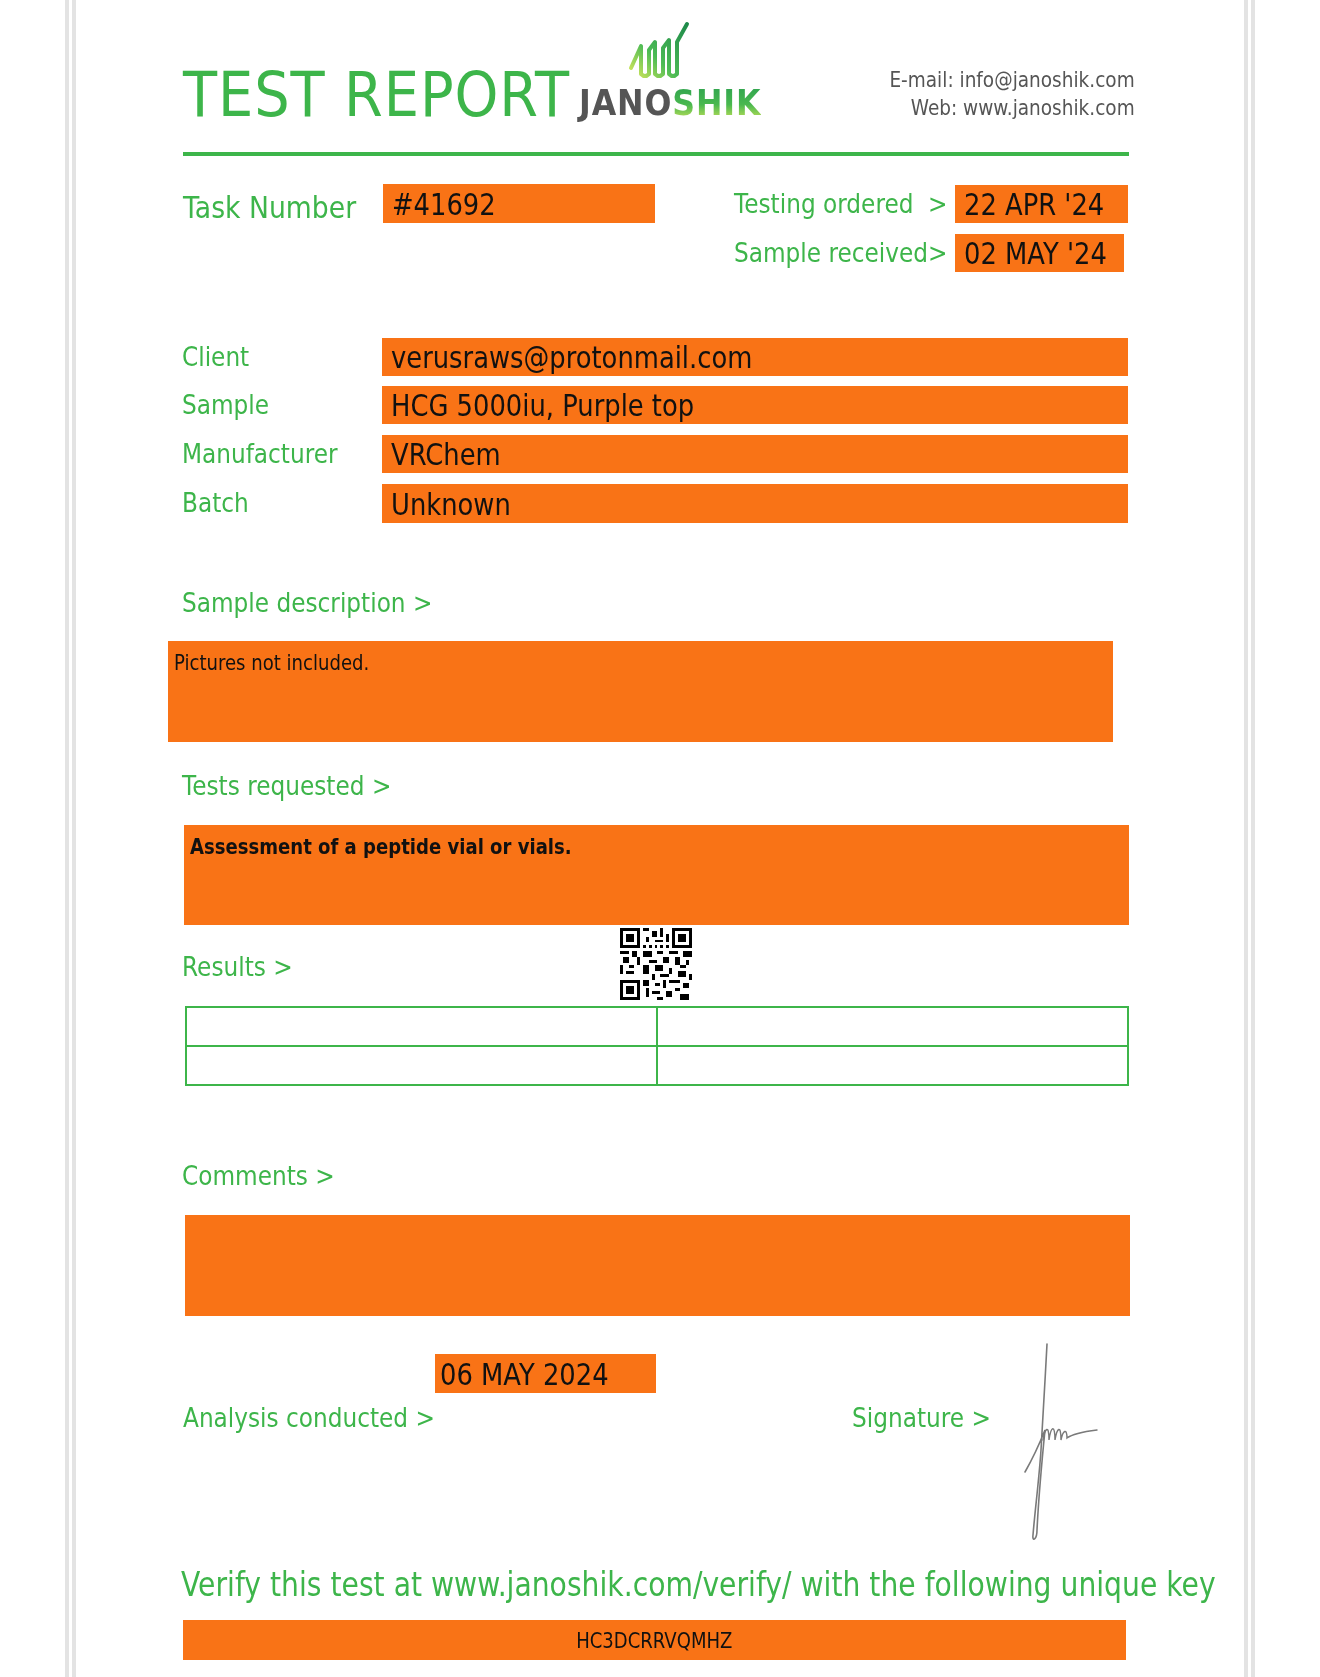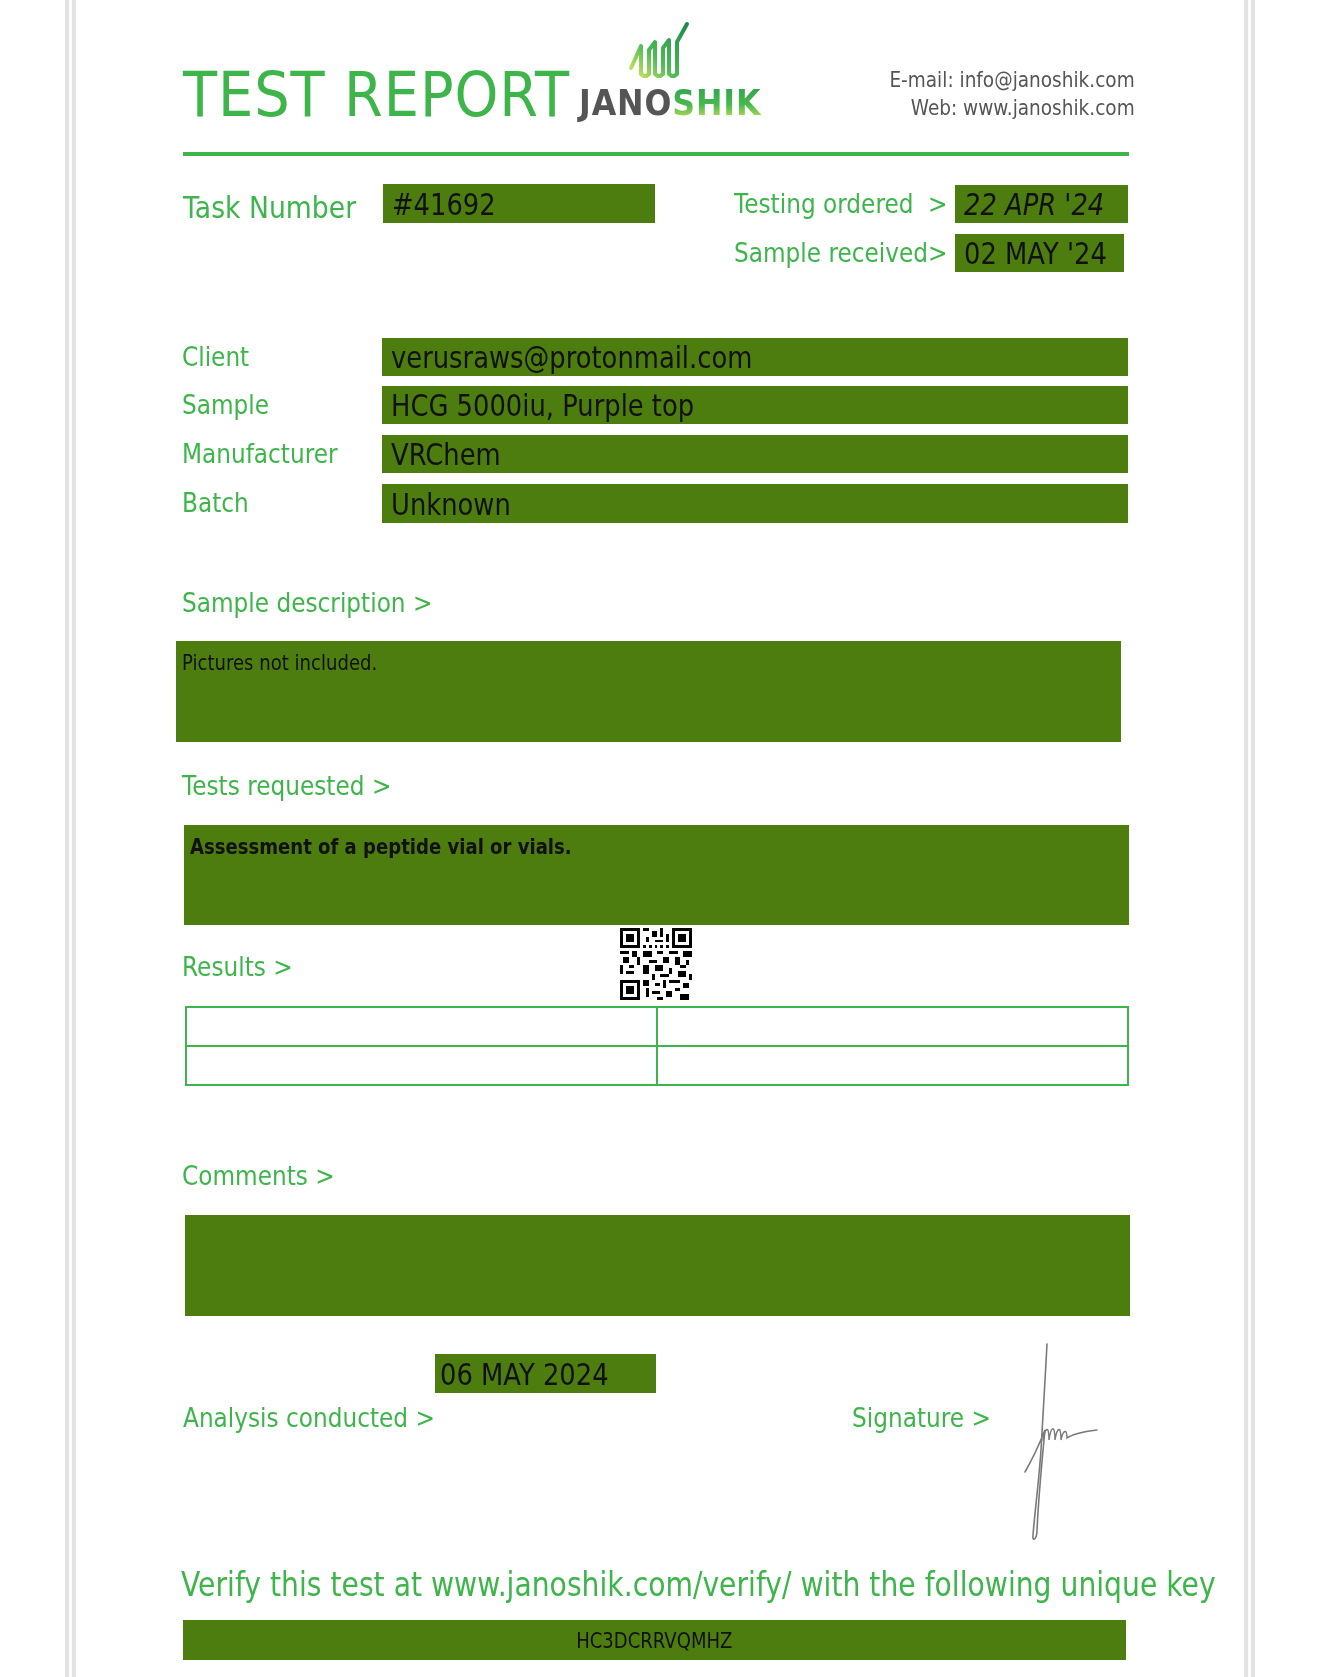--- a/index.html
+++ b/index.html
@@ -2,21 +2,21 @@
 <html><head>
 <meta charset="utf-8">
 <style>
   html, body { margin:0; padding:0; background:#ffffff; }
   body { width:1320px; height:1677px; position:relative; overflow:hidden;
          font-family:"DejaVu Sans", sans-serif; }
   .border-line { position:absolute; top:0; bottom:0; width:4px; background:#e3e3e3; }
   .abs { position:absolute; }
   .label { font-family:"DejaVu Sans", sans-serif; color:#3db54a; font-size:27px;
            transform:scaleX(0.86); transform-origin:left center; white-space:nowrap; letter-spacing:0; }
-  .box { position:absolute; background:#4d7c0f; }
+  .box { position:absolute; background:#f97316; }
   .val { position:absolute; left:9px; top:50%; transform:translateY(-50%) scaleX(0.86); transform-origin:left center;
          font-family:"DejaVu Sans", sans-serif; color:#111; font-size:30px; white-space:nowrap; }
   .smalltext { font-family:"DejaVu Sans", sans-serif; color:#111; font-size:21px;
                transform:scaleX(0.86); transform-origin:left top; white-space:nowrap; position:absolute; left:6px; top:10px; }
   .title { font-family:"DejaVu Sans", sans-serif; color:#3db54a; font-size:62px; font-weight:normal;
            transform:scaleX(0.9); transform-origin:left center; white-space:nowrap; letter-spacing:1px; }
   .contact { font-family:"DejaVu Sans", sans-serif; color:#555; font-size:21px; text-align:right;
              transform:scaleX(0.88); transform-origin:right center; white-space:nowrap; }
   table.results { position:absolute; left:185px; top:1006px; width:944px; border-collapse:collapse; }
   table.results td { border:2.5px solid #3db54a; height:37px; width:50%; padding:0 0 0 12px; vertical-align:middle; }
@@ -55,21 +55,21 @@
 
 <div class="abs" style="left:183px; top:152px; width:946px; height:4px; background:#3db54a;"></div>
 
 <div class="abs label" style="left:183px; top:188px; height:38px; line-height:38px; font-size:31px;">Task Number</div>
 <div class="box" style="left:383px; top:184px; width:272px; height:39px;">
   <span class="val">#41692</span>
 </div>
 
 <div class="abs label" style="left:734px; top:185px; height:38px; line-height:38px;">Testing ordered</div>
 <div class="abs label" style="left:928px; top:185px; height:38px; line-height:38px;">&gt;</div>
-<div class="box" style="left:955px; top:185px; width:173px; height:38px;font-style:italic;">
+<div class="box" style="left:955px; top:185px; width:173px; height:38px;">
   <span class="val">22 APR '24</span>
 </div>
 
 <div class="abs label" style="left:734px; top:234px; height:38px; line-height:38px;">Sample received</div>
 <div class="abs label" style="left:928px; top:234px; height:38px; line-height:38px;">&gt;</div>
 <div class="box" style="left:955px; top:234px; width:150px; height:38px;padding-left:19px;">
   <span class="val">02 MAY '24</span>
 </div>
 
 <div class="abs label" style="left:182px; top:338px; height:38px; line-height:38px;">Client</div>
@@ -86,21 +86,21 @@
 <div class="box" style="left:382px; top:435px; width:746px; height:38px;">
   <span class="val">VRChem</span>
 </div>
 
 <div class="abs label" style="left:182px; top:484px; height:38px; line-height:38px;">Batch</div>
 <div class="box" style="left:382px; top:484px; width:746px; height:39px;">
   <span class="val">Unknown</span>
 </div>
 
 <div class="abs label" style="left:182px; top:584px; height:38px; line-height:38px;">Sample description &gt;</div>
-<div class="box" style="left:176px; top:641px; width:945px; height:101px;">
+<div class="box" style="left:168px; top:641px; width:945px; height:101px;">
   <span class="smalltext">Pictures not included.</span>
 </div>
 
 <div class="abs label" style="left:182px; top:767px; height:38px; line-height:38px;">Tests requested &gt;</div>
 <div class="box" style="left:184px; top:825px; width:945px; height:100px;font-weight:bold;">
   <span class="smalltext">Assessment of a peptide vial or vials.</span>
 </div>
 
 <div class="abs label" style="left:182px; top:948px; height:38px; line-height:38px;">Results &gt;</div>
 

